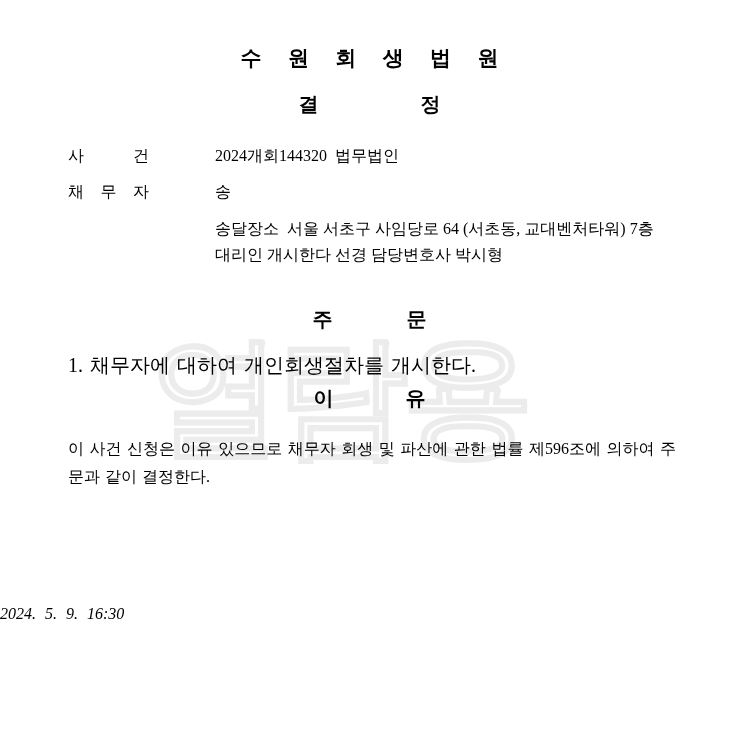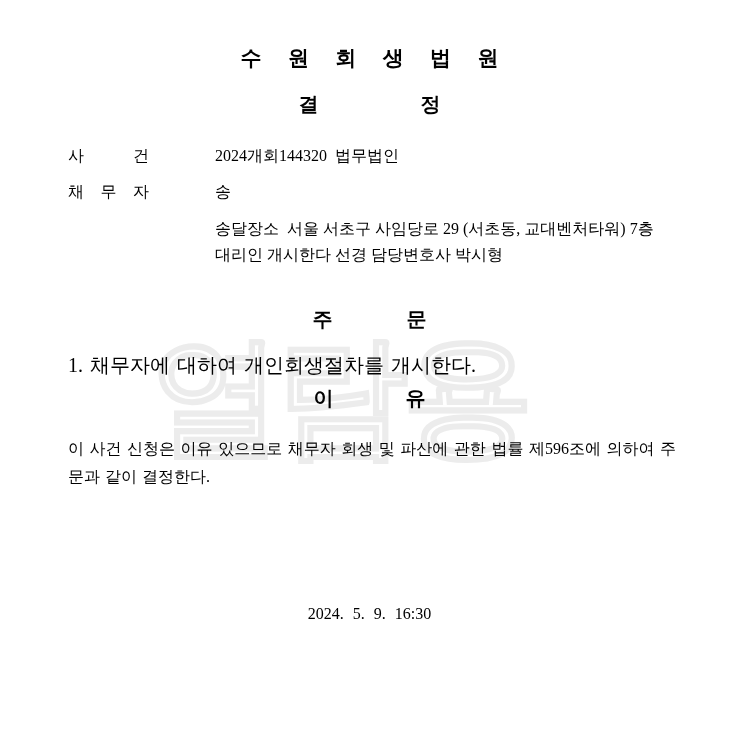--- a/index.html
+++ b/index.html
@@ -93,24 +93,24 @@
     margin: 25px 0 15px 68px;
     width: 608px;
     font-size: 16px;
     line-height: 28px;
     word-spacing: 1px;
     text-align: justify;
   }
 
   .decision-datetime {
     margin-top: 113px;
-    text-align: center;
     font-size: 16px;
     line-height: 20px;
     word-spacing: 5px;
+    font-style: italic;
   }
 </style>
 </head>
 <body>
 
 <div class="page">
 
   <div class="watermark">열람용</div>
 
   <div class="content">
@@ -140,21 +140,21 @@
     <div class="info-row debtor-row">
       <span class="info-label char-justify">
           <span>채</span>
           <span>무</span>
           <span>자</span>
         </span>
       <span class="info-value">송</span>
     </div>
 
     <div class="address-block">
-      <div>송달장소  서울 서초구 사임당로 29 (서초동, 교대벤처타워) 7층</div>
+      <div>송달장소  서울 서초구 사임당로 64 (서초동, 교대벤처타워) 7층</div>
       <div>대리인 개시한다 선경 담당변호사 박시형</div>
     </div>
 
     <div class="section-heading order-heading char-justify">
         <span>주</span>
         <span>문</span>
       </div>
 
     <ul class="order-list">
       <li class="order-item">1. 채무자에 대하여 개인회생절차를 개시한다.</li>

